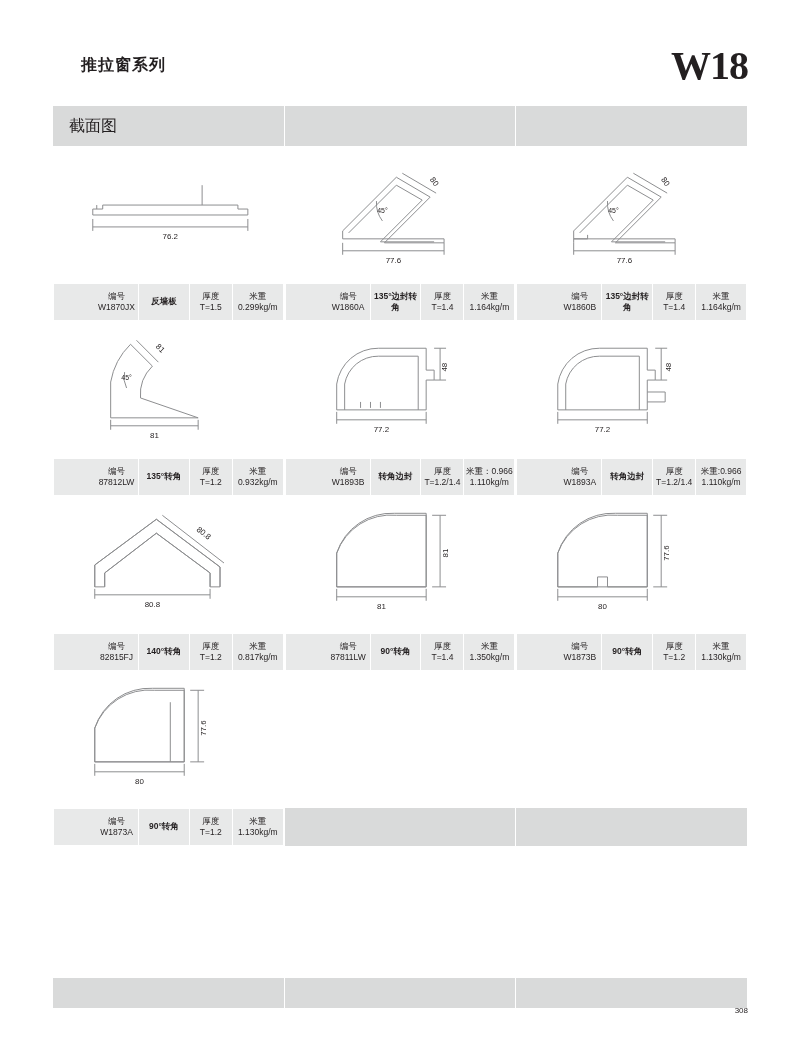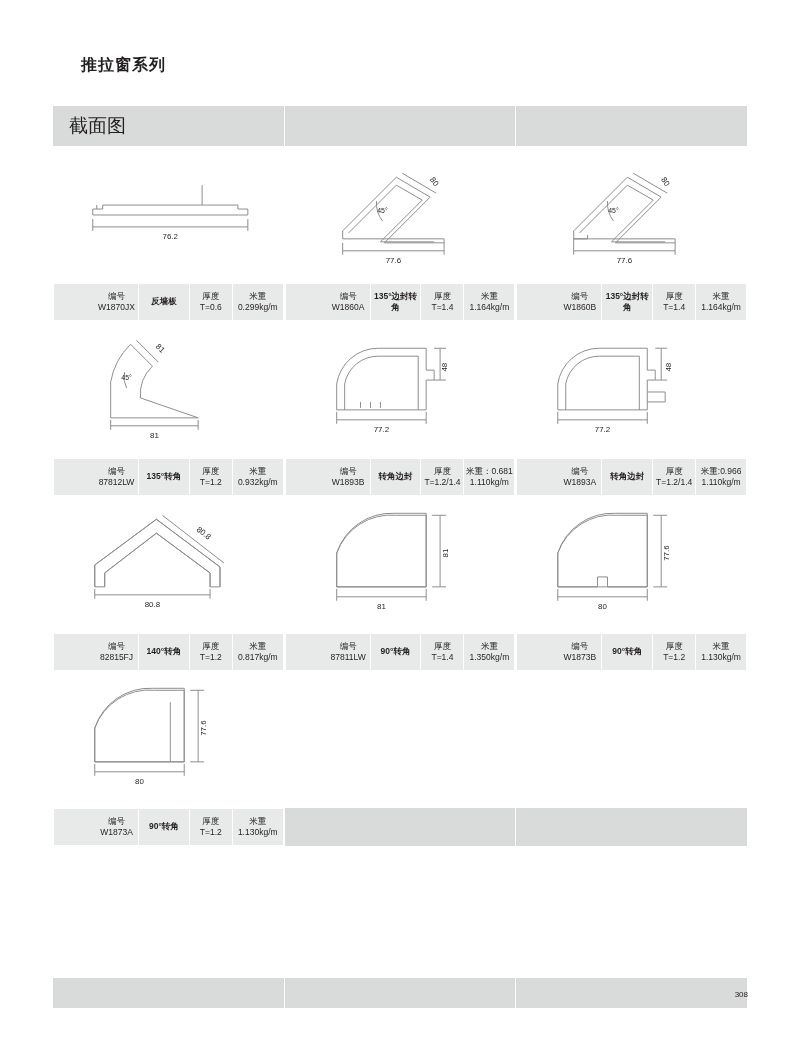--- a/index.html
+++ b/index.html
@@ -53,21 +53,21 @@
   .table td {
     border: 1px solid #ffffff;
     padding: 0;
     vertical-align: middle;
   }
   .band-head td {
     background: #d9dada;
     height: 40px;
   }
   .band-head .head-label {
-    font-size: 19px;
+    font-size: 16px;
     color: #231f20;
     padding-left: 16px;
   }
   .draw-cell {
     background: #ffffff;
     height: 135px;
     position: relative;
   }
   .blank-cell {
     background: #ffffff;
@@ -103,31 +103,32 @@
   .two-line span { display: block; }
   
   .fig {
     width: 100%;
     height: 100%;
     display: block;
   }
   .page-num {
     position: absolute;
     right: 52px;
-    bottom: 44px;
+    bottom: 28px;
     font-size: 8px;
     color: #231f20;
   }
 </style>
 </head>
 <body>
 
 <div class="page">
 
   <div class="series-title">推拉窗系列</div>
+  <div class="series-code">W18</div>
 
   <table class="table">
     <colgroup>
       <col style="width:33.33%">
       <col style="width:33.33%">
       <col style="width:33.34%">
     </colgroup>
 
     <tbody>
         <tr class="band-head">
@@ -192,21 +193,21 @@
         <table class="spec-group">
           <tbody>
                 <tr>
             <td class="c1 two-line">
               <span>编号</span>
               <span>W1870JX</span>
             </td>
             <td class="c2">反墙板</td>
             <td class="c3 two-line">
               <span>厚度</span>
-              <span>T=0.6</span>
+              <span>T=1.5</span>
             </td>
             <td class="c4 two-line">
               <span>米重</span>
               <span>0.299kg/m</span>
             </td>
           </tr>
         </tbody>
             </table>
       </td>
       <td>
@@ -341,21 +342,21 @@
             <td class="c1 two-line">
               <span>编号</span>
               <span>W1893B</span>
             </td>
             <td class="c2">转角边封</td>
             <td class="c3 two-line">
               <span>厚度</span>
               <span>T=1.2/1.4</span>
             </td>
             <td class="c4 two-line">
-              <span>米重：0.681</span>
+              <span>米重：0.966</span>
               <span>1.110kg/m</span>
             </td>
           </tr>
         </tbody>
             </table>
       </td>
       <td>
         <table class="spec-group">
           <tbody>
                 <tr>

